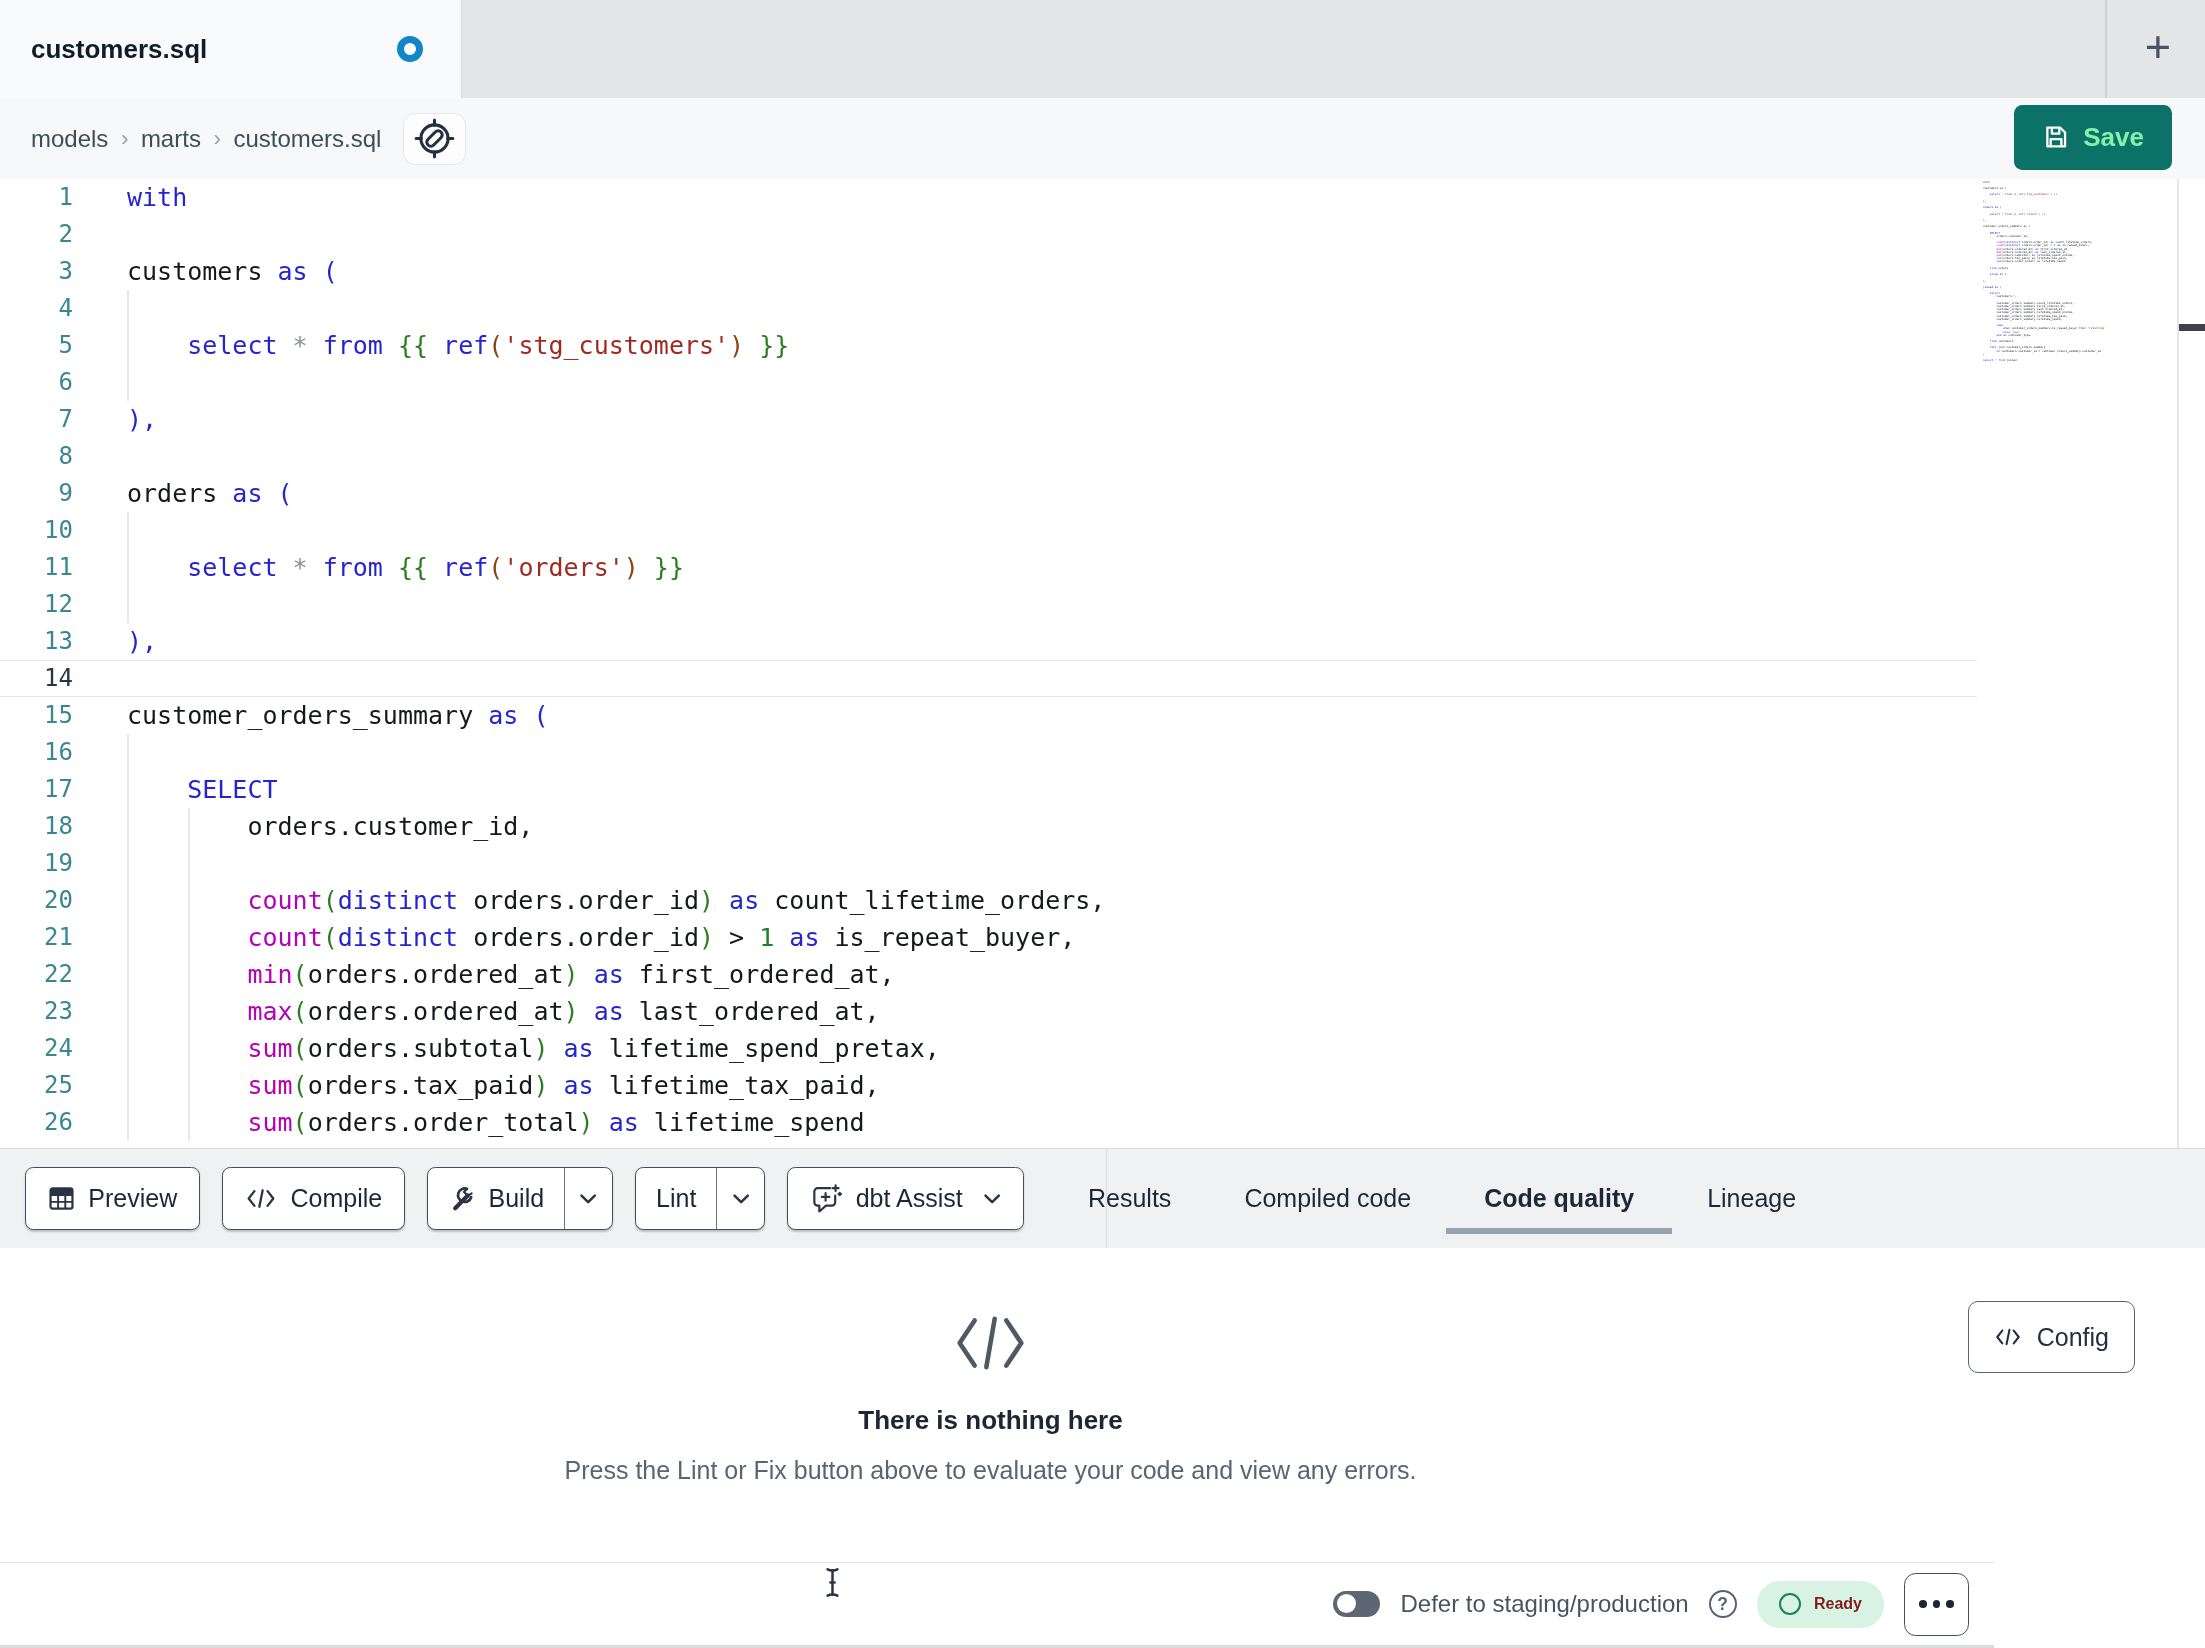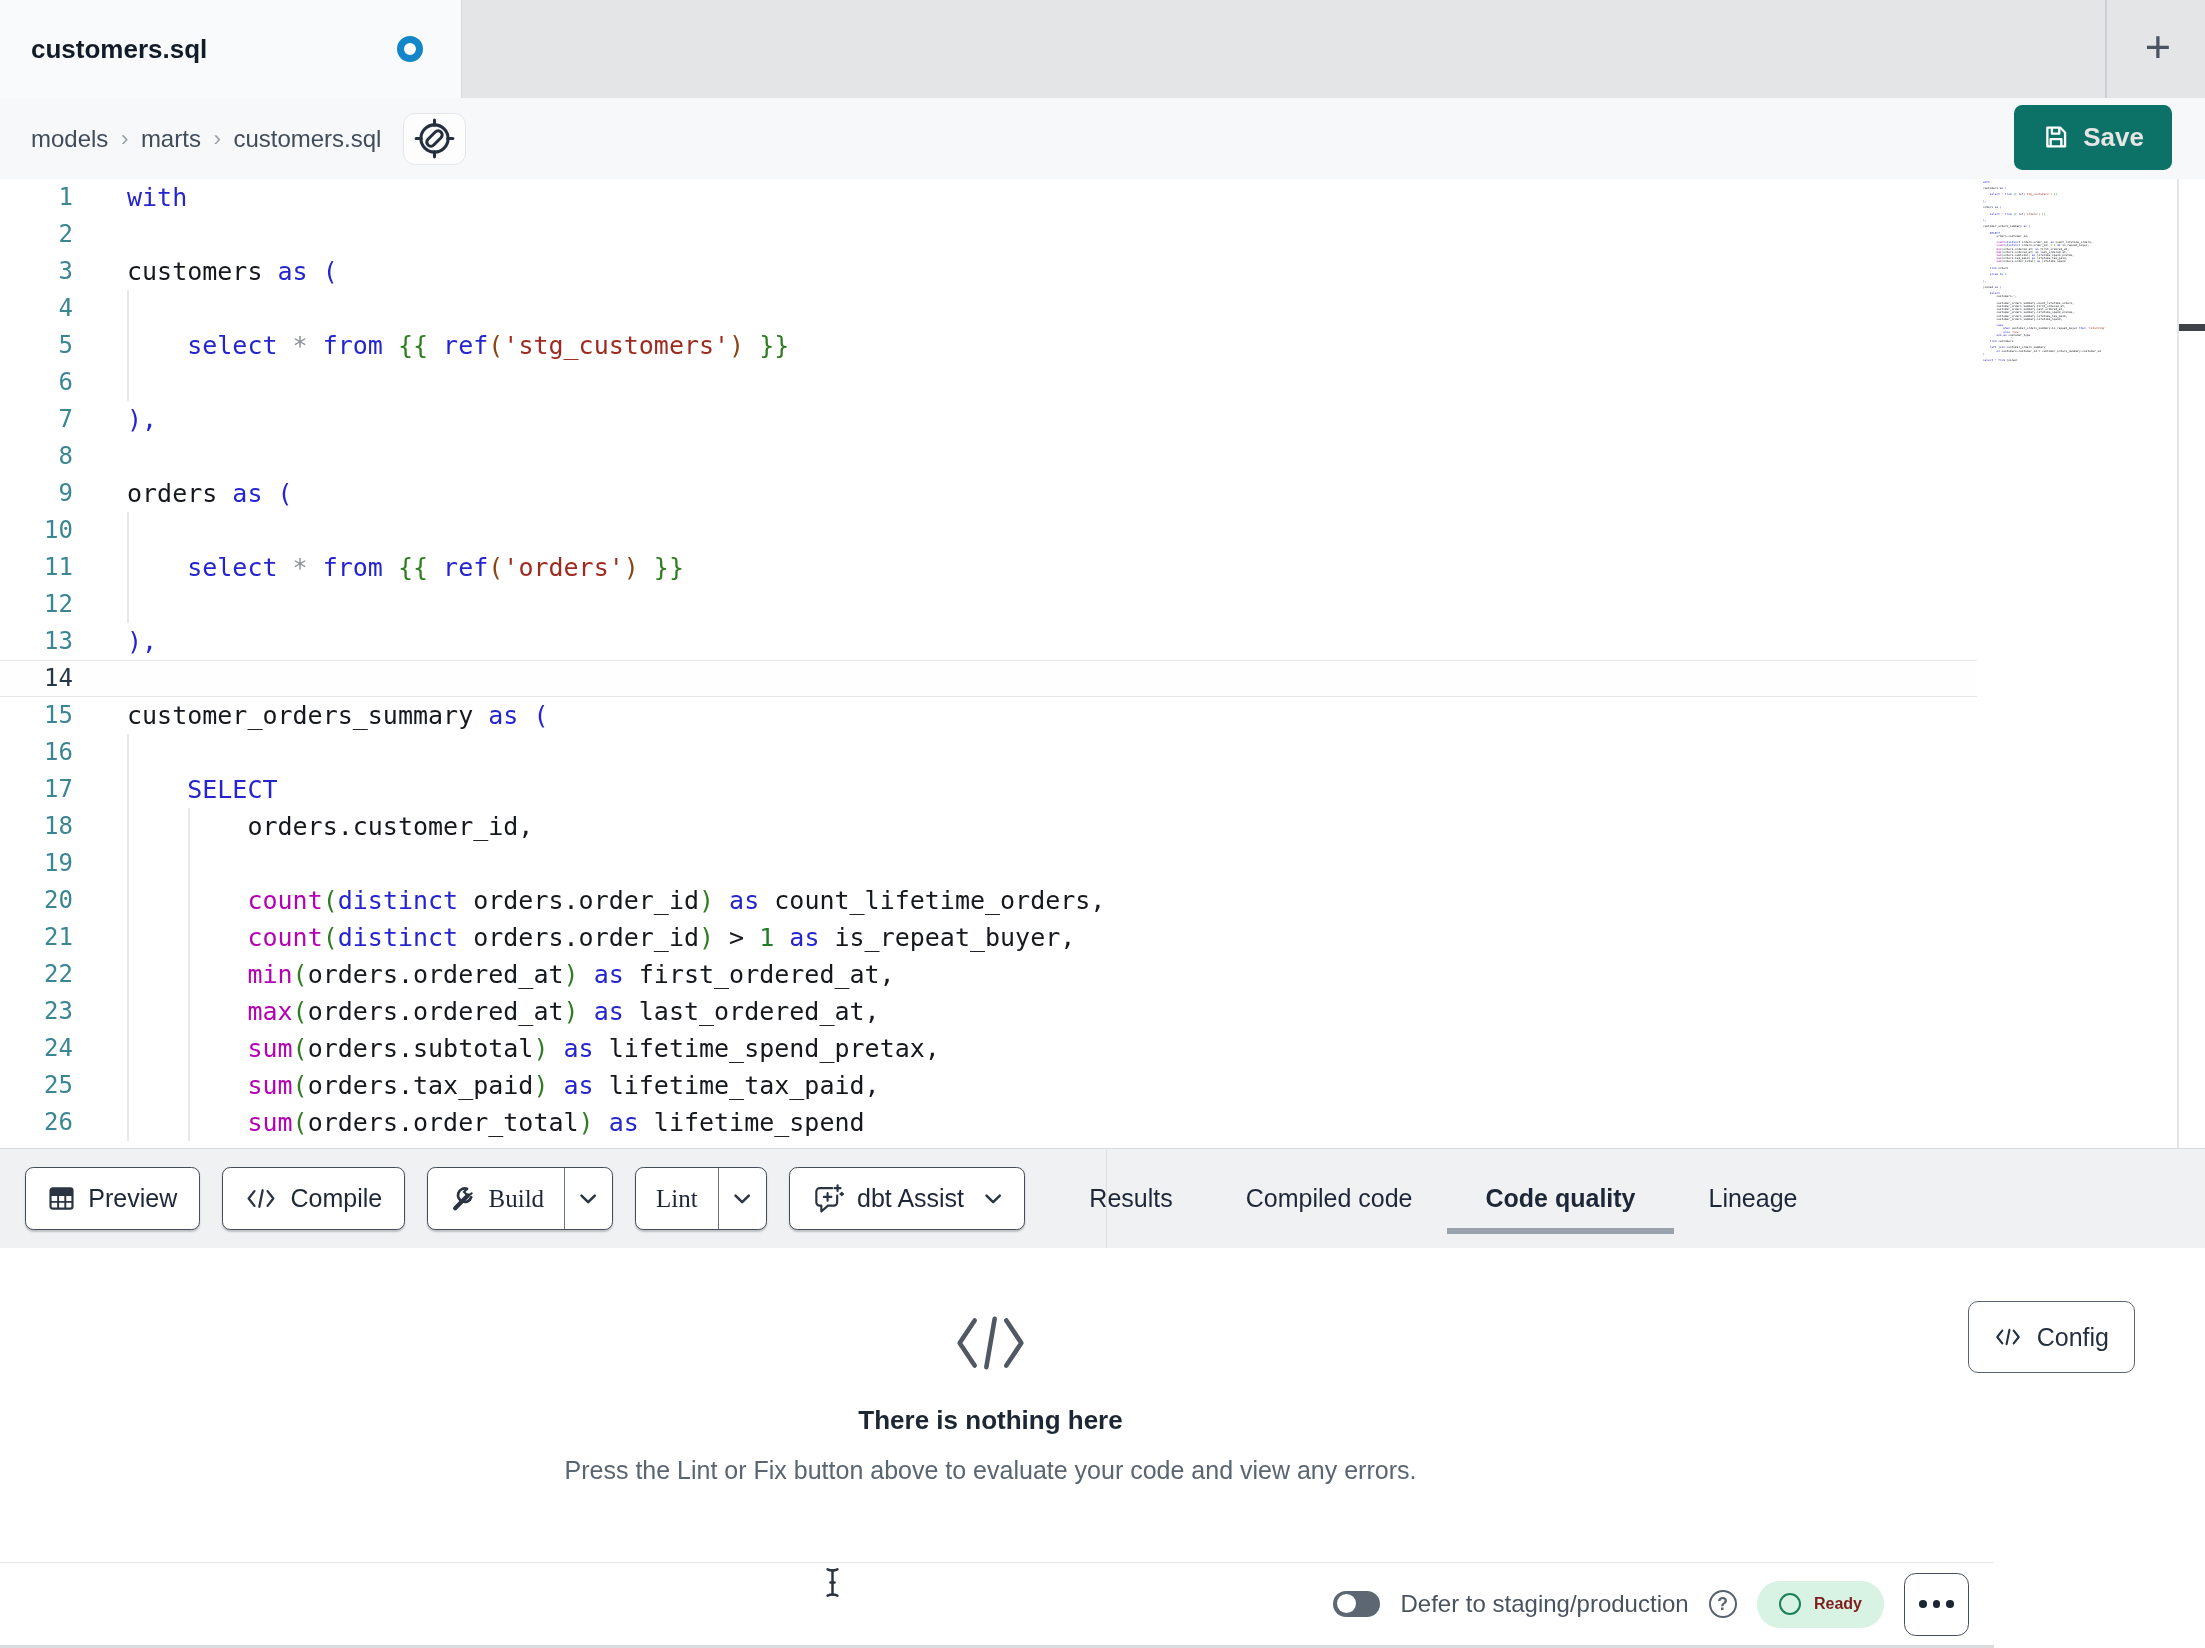--- a/index.html
+++ b/index.html
@@ -13,21 +13,21 @@
   .unsaved-dot{margin-left:auto;margin-right:38px;width:26px;height:26px;border:7.5px solid #1286c9;border-radius:50%;background:#fff;}
   .strip-divider{position:absolute;left:2105px;top:0;width:1.7px;height:98px;background:#cdcfd2;}
   .newtab{position:absolute;left:2129px;top:18.3px;width:58px;height:58px;border:none;background:transparent;font-size:45px;font-weight:300;color:#4a5360;line-height:58px;text-align:center;cursor:pointer;}
 
   
   .crumbbar{position:absolute;left:0;top:98px;width:2205px;height:82px;background:#f7f8f9;border-bottom:1.7px solid #e7e8ea;display:flex;align-items:center;}
   .crumbs{display:flex;align-items:center;margin-left:31px;font-size:24px;color:#414c59;}
   .crumb{cursor:pointer;}
   .crumb-sep{margin:0 12.5px;color:#9aa1ab;font-size:22.5px;}
   .compass-btn{margin-left:22px;width:63px;height:52px;border:1.7px solid #e4e6e9;border-radius:11.7px;background:#fdfdfe;display:flex;align-items:center;justify-content:center;cursor:pointer;}
-  .save-btn{position:absolute;right:33px;top:6.7px;height:65px;padding:0 28px;border:none;border-radius:8.3px;background:#0c7268;color:#e5e5e5;font-size:26px;font-weight:600;display:flex;align-items:center;gap:13.3px;cursor:pointer;font-family:"Liberation Sans",sans-serif;}
+  .save-btn{position:absolute;right:33px;top:6.7px;height:65px;padding:0 28px;border:none;border-radius:8.3px;background:#0c7268;color:#86efac;font-size:26px;font-weight:600;display:flex;align-items:center;gap:13.3px;cursor:pointer;font-family:"Liberation Sans",sans-serif;}
 
   
   .editor{position:absolute;left:0;top:179px;width:2205px;height:969px;background:#ffffff;font-family:"DejaVu Sans Mono",monospace;}
   .code-row{position:relative;height:37px;width:1977px;}
   .code-row.active{border-top:1.7px solid #e5e7ea;border-bottom:1.7px solid #e5e7ea;background:#fefefe;}
   .ln{position:absolute;left:0;top:0;width:73px;text-align:right;font-size:24px;line-height:37px;color:#3a8694;cursor:pointer;}
   .code-row.active .ln{color:#24364a;line-height:34px;}
   .code-text{display:block;margin-left:127px;font-size:25px;line-height:37px;white-space:pre;}
   .code-row.active .code-text{line-height:34px;}
   .guide{position:absolute;top:0;bottom:0;width:1.7px;background:#e6e8eb;}
@@ -39,21 +39,21 @@
   .editor-vline{position:absolute;left:2177px;top:0;width:1.7px;height:969px;background:#e4e5e7;}
   .scrolltrack{position:absolute;left:2179px;top:0;width:27px;height:969px;}
   .scroll-marker{position:absolute;left:0;top:145px;width:27px;height:6.7px;background:#3f4247;}
 
   
   .toolbar{position:absolute;left:0;top:1148px;width:2205px;height:100px;background:#f0f1f3;border-top:1.7px solid #d9dbdd;display:flex;align-items:center;}
   .btn-group{display:flex;align-items:center;gap:22px;margin-left:25px;}
   .tbtn,.split{height:63px;border:1.7px solid #454d59;border-radius:8.3px;background:#ffffff;display:flex;align-items:center;font-size:25px;font-weight:500;color:#1d2737;font-family:"Liberation Sans",sans-serif;box-shadow:0 1.7px 1.7px rgba(40,48,60,.25);}
   .tbtn{padding:0 22px;gap:13.3px;cursor:pointer;}
   .split{padding:0;}
-  .split .seg-main{display:flex;align-items:center;gap:13.3px;padding:0 20px;height:100%;cursor:pointer;font-family:Liberation Serif, serif;}
+  .split .seg-main{display:flex;align-items:center;gap:13.3px;padding:0 20px;height:100%;cursor:pointer;}
   .split .seg-caret{display:flex;align-items:center;justify-content:center;width:48px;height:100%;border-left:1.7px solid #6b7280;cursor:pointer;}
   .toolbar-divider{position:absolute;left:1106px;top:0.8px;width:0.8px;height:98px;background:#dcdee0;}
   .ptabs{display:flex;align-items:stretch;height:72px;margin-left:64px;gap:73px;}
   .ptab{position:relative;display:flex;align-items:center;font-size:25px;color:#1d2737;cursor:pointer;}
   .ptab.active span{font-weight:600;}
   .ptab.active::after{content:"";position:absolute;left:-38px;right:-38px;bottom:0.8px;height:5.8px;background:#9aa3ad;}
 
   
   .results{position:absolute;left:0;top:1248px;width:2205px;height:313px;background:#ffffff;}
   .config-btn{position:absolute;right:70px;top:53px;height:72px;padding:0 25px;border:1.7px solid #5b6470;border-radius:10px;background:#ffffff;display:flex;align-items:center;gap:15px;font-size:25px;color:#243040;font-family:"Liberation Sans",sans-serif;cursor:pointer;}

